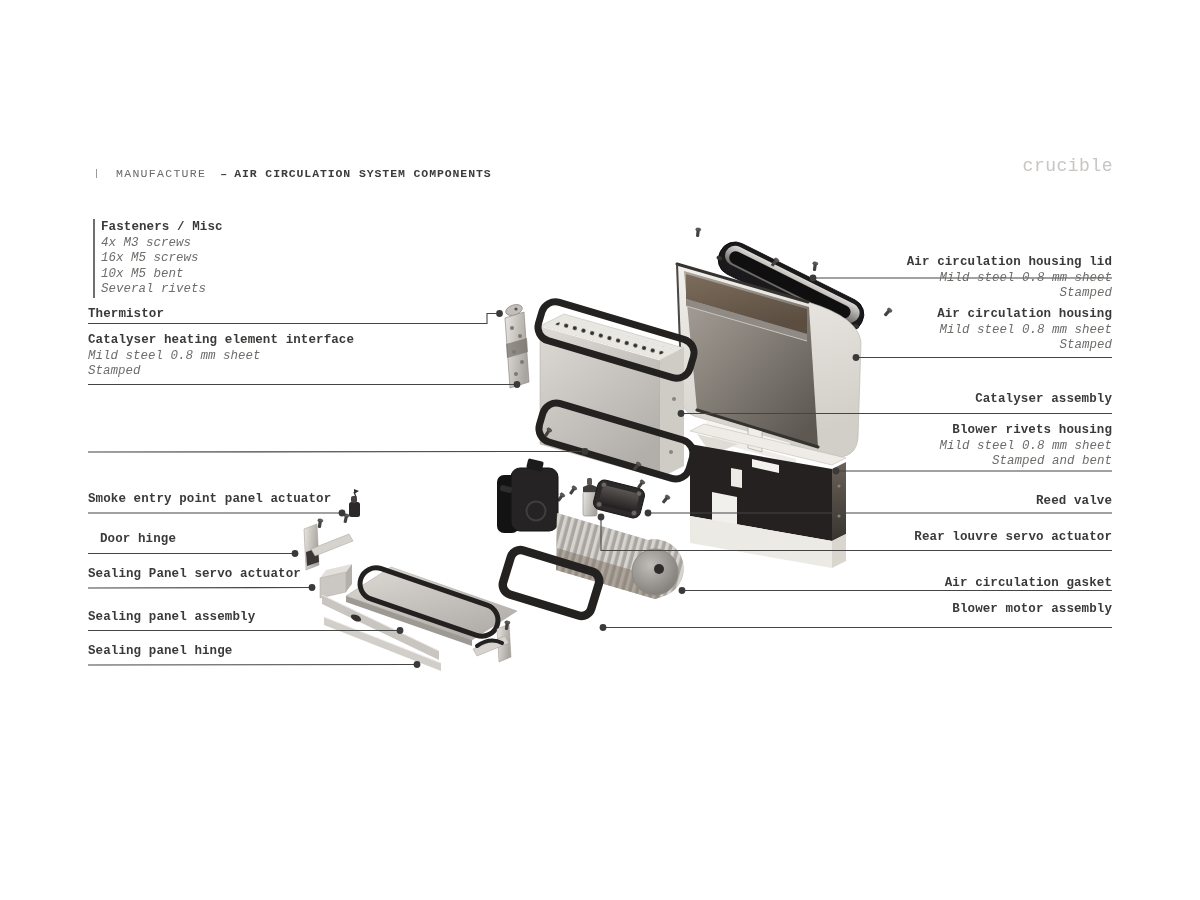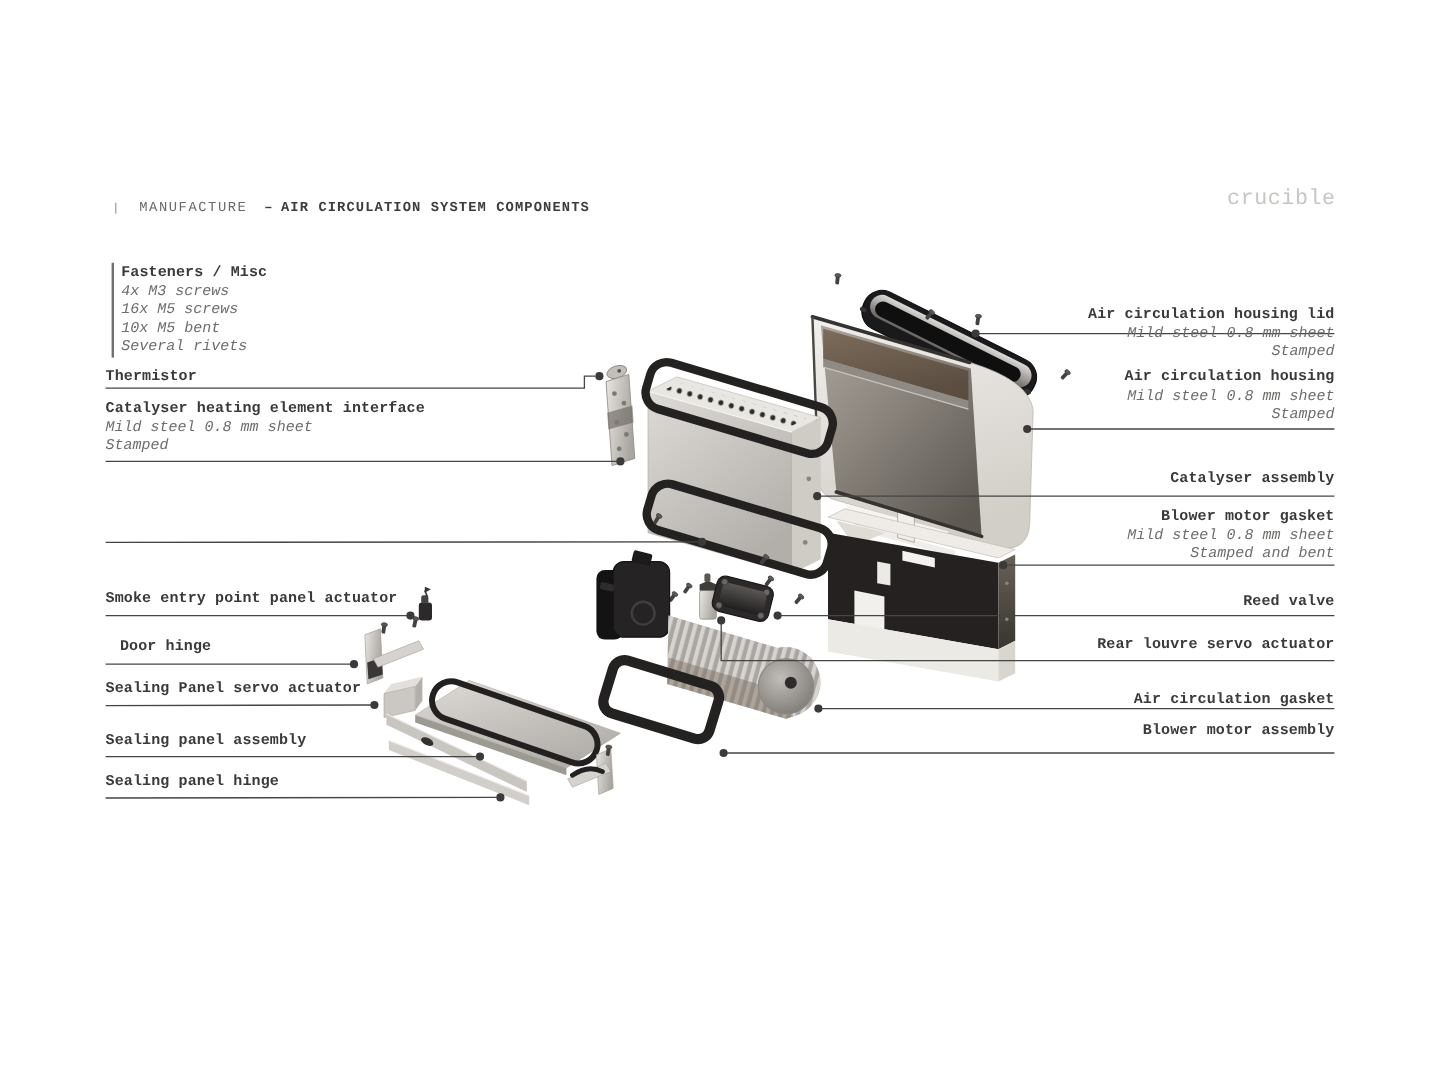--- a/index.html
+++ b/index.html
@@ -324,21 +324,21 @@
 </div>
 <div class="lbl right" style="right:88px;top:307px;">
   <div class="t">Air circulation housing</div>
   <div class="s">Mild steel 0.8 mm sheet</div>
   <div class="s">Stamped</div>
 </div>
 <div class="lbl right" style="right:88px;top:392px;">
   <div class="t">Catalyser assembly</div>
 </div>
 <div class="lbl right" style="right:88px;top:423px;">
-  <div class="t">Blower motor gasket</div>
+  <div class="t">Blower rivets housing</div>
   <div class="s">Mild steel 0.8 mm sheet</div>
   <div class="s">Stamped and bent</div>
 </div>
 <div class="lbl right" style="right:88px;top:494px;">
   <div class="t">Reed valve</div>
 </div>
 <div class="lbl right" style="right:88px;top:530px;">
   <div class="t">Rear louvre servo actuator</div>
 </div>
 <div class="lbl right" style="right:88px;top:570px;margin-top:32px;">

